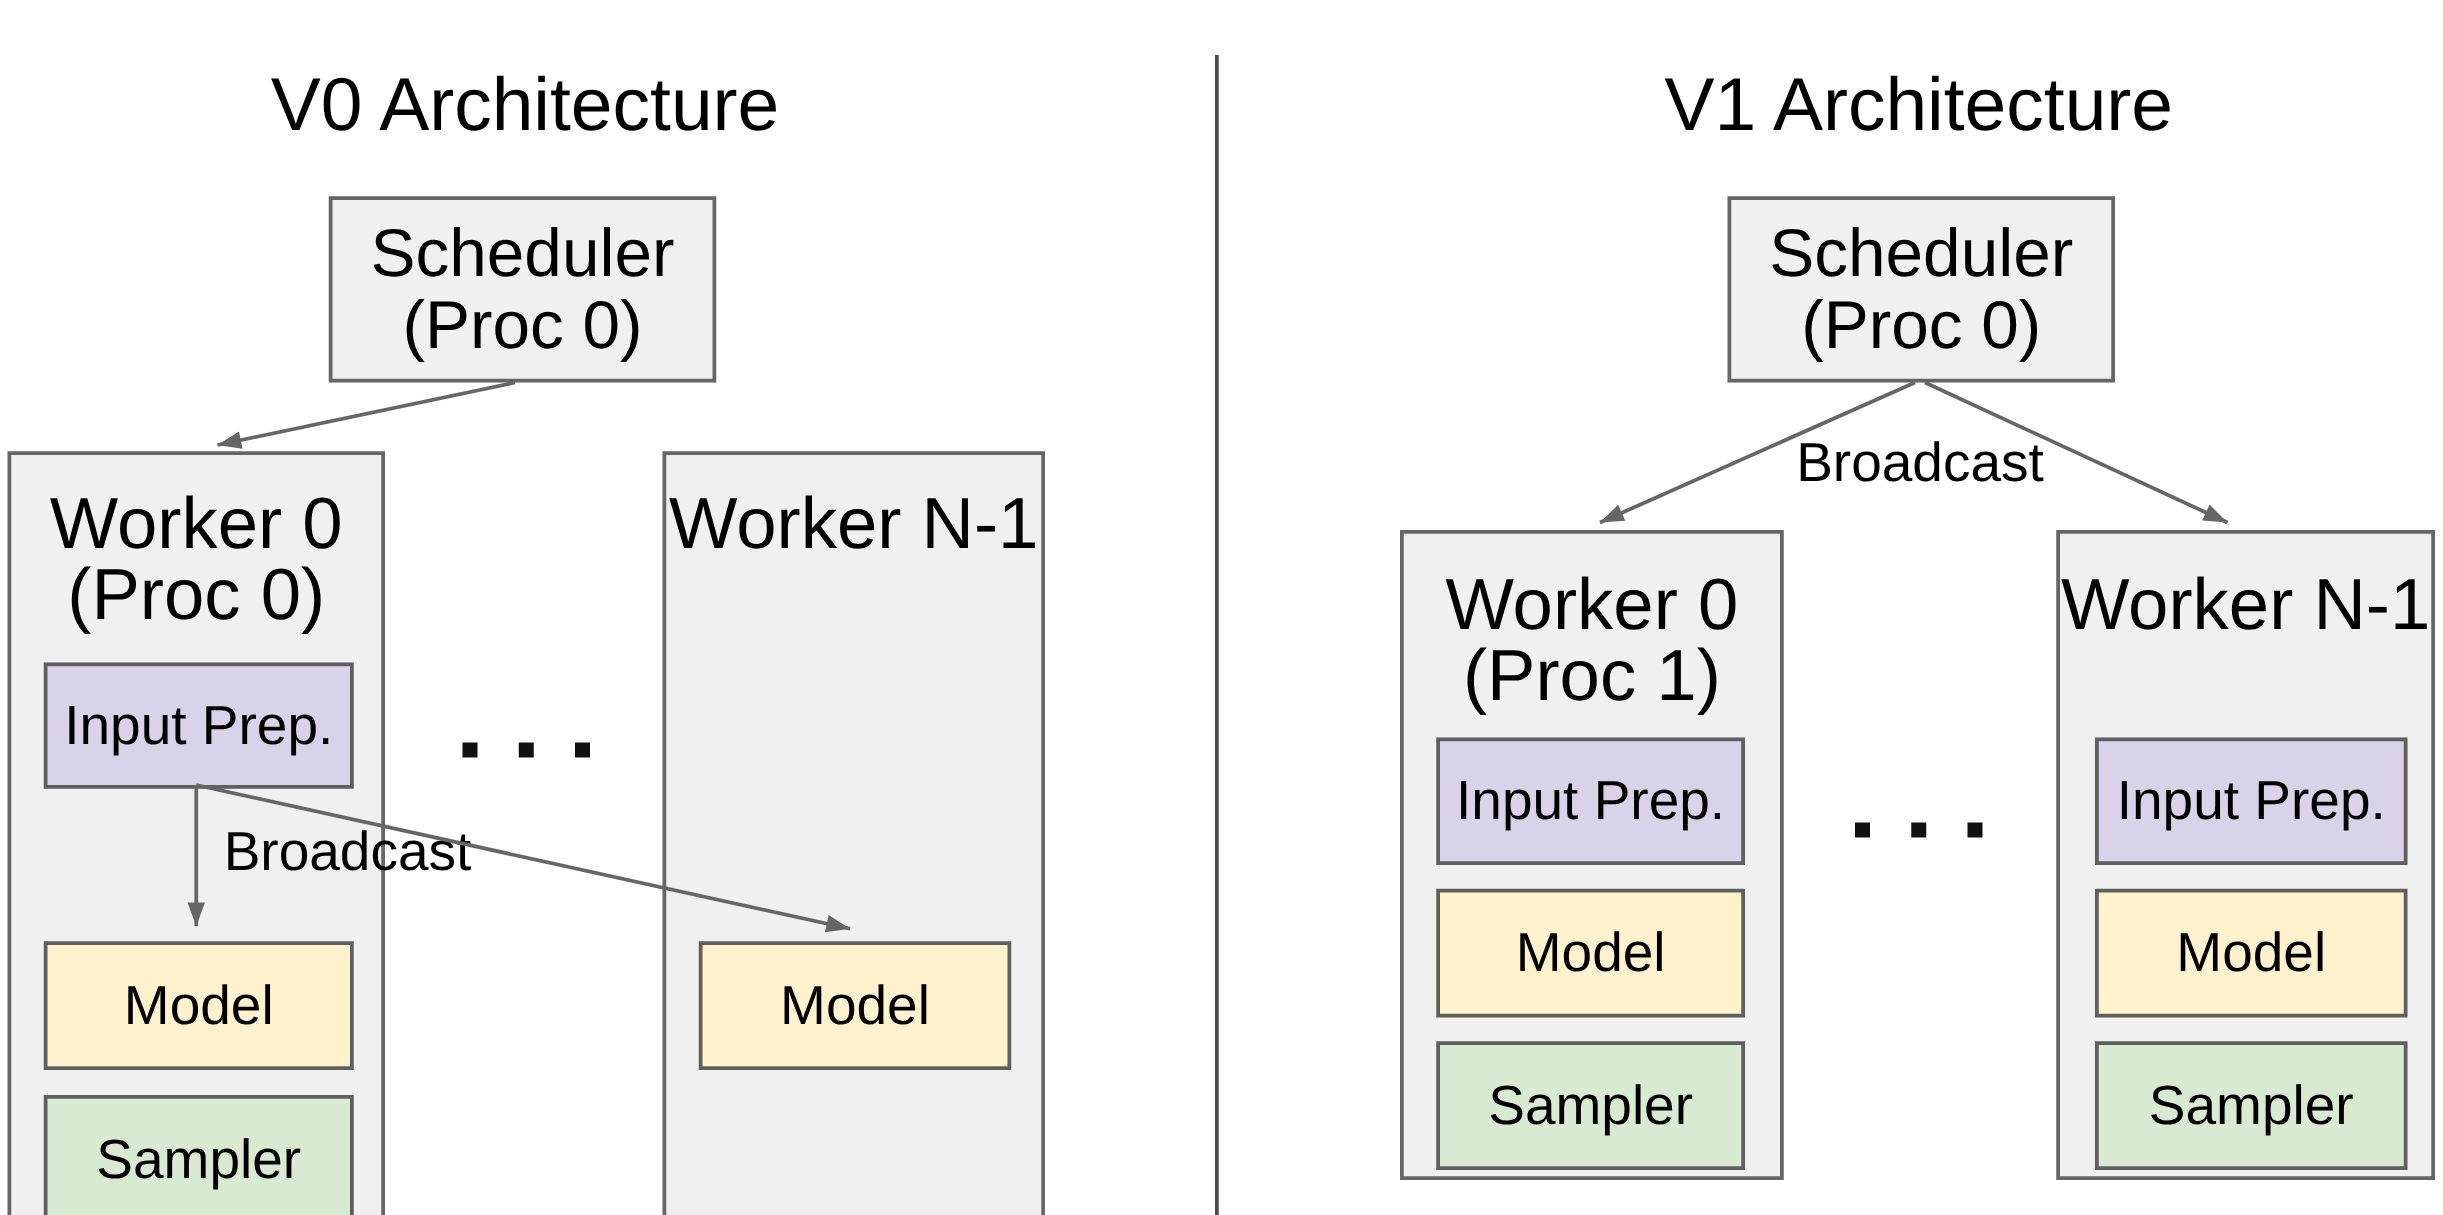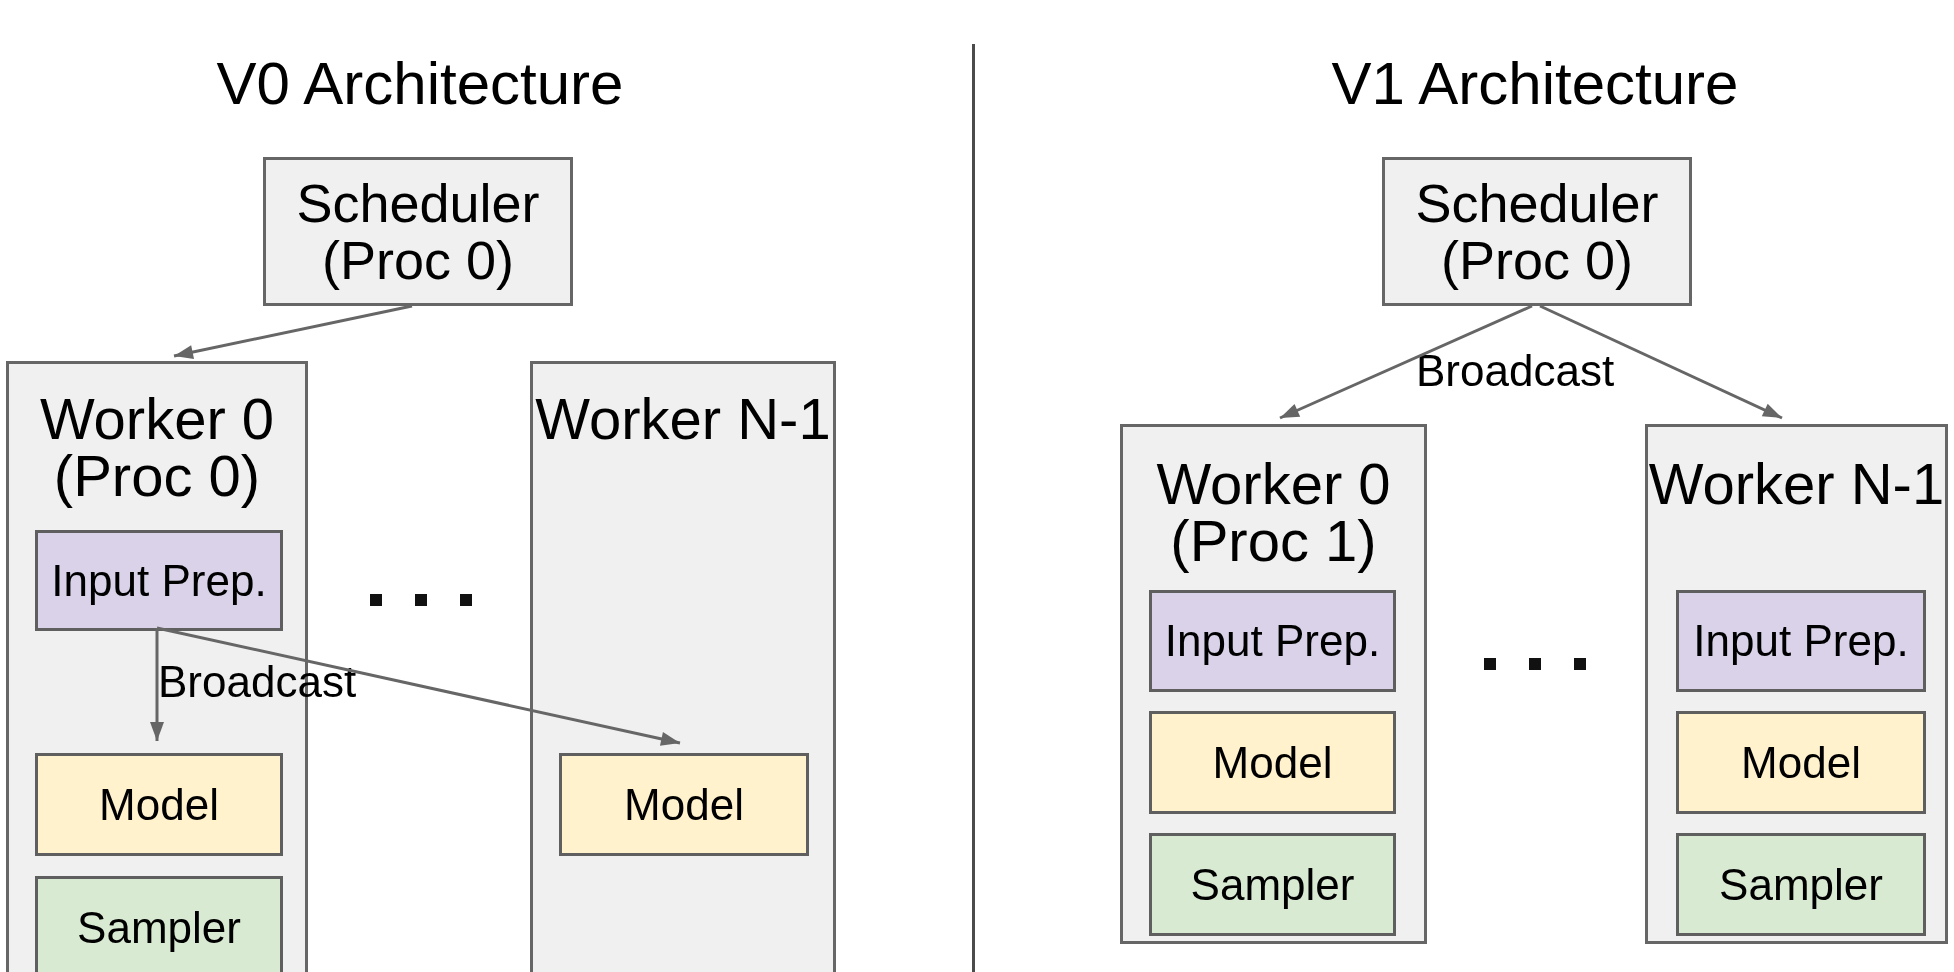--- a/index.html
+++ b/index.html
@@ -23,21 +23,21 @@
   .biglabel { font-size:54px; line-height:57px; text-align:left; }
   .wlabel { width:100%; text-align:center; font-size:58px; line-height:57px; }
   .inner-box {
     position:absolute; border:3px solid #5f5f5f; box-sizing:border-box;
     display:flex; align-items:center; justify-content:center;
     font-size:44px; text-align:right;
   }
   .fill-purple { background:#d9d2e9; }
   .fill-yellow { background:#fff2cc; }
   .fill-green  { background:#d9ead3; }
-  .broadcast { font-size:44px; width:240px; line-height:48px; }
+  .broadcast { font-size:44px; width:240px; text-align:center; line-height:48px; }
   .dots { display:flex; gap:33px; }
   .dots span { display:block; width:12px; height:12px; background:#111111; }
   #divider { left:972px; top:0; width:3px; height:972px; background:#4b4b4b; }
   #arrow-layer { position:absolute; left:0; top:0; pointer-events:none; }
 </style>
 </head>
 <body>
 
 <div id="canvas">
 

